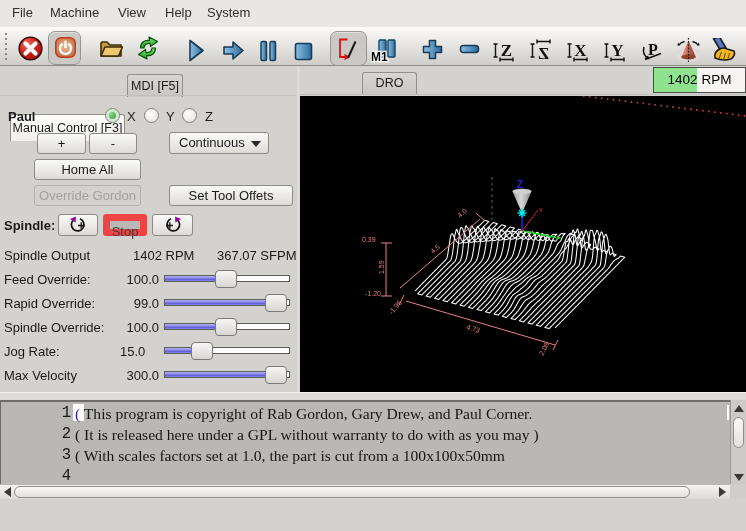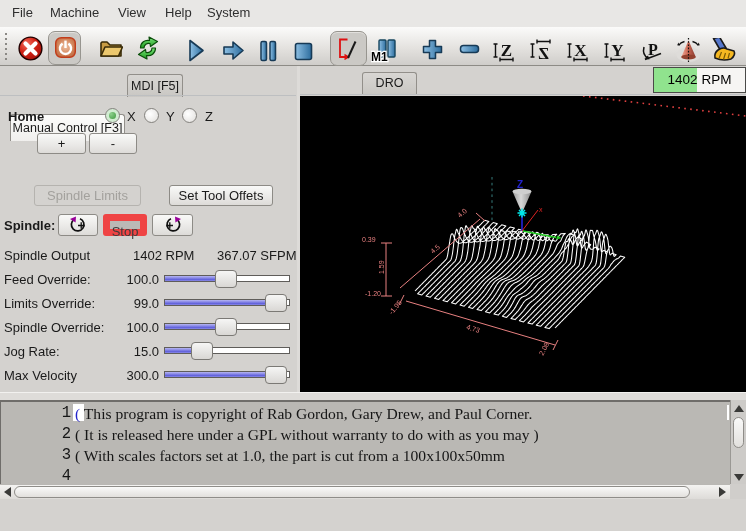--- a/index.html
+++ b/index.html
@@ -201,65 +201,67 @@
 <path d="M2.5,0.5 L8.5,-1 L15,10 L9.5,12.5 Z" fill="#5577cc" transform="translate(1,0)"></path>
 <path d="M8,12 Q13,8.5 17,11 L24,13 Q26,17 21,21 Q13,23.5 5,20 Q4,15 8,12 Z" fill="#f5b821"></path>
 </g>
 <path d="M9,20.5 L11.5,14 M13.5,21.5 L15.5,15 M18,20.5 L19.5,15" stroke="#7a5a05" stroke-width="1.2" fill="none"></path>
 </svg>
   </div>
 <div id="leftpanel" class="abs">
     <div class="tab on" style="left:10px;top:4px;width:115px;height:27px;line-height:26px">Manual Control [F3]</div>
 <div class="tab off" style="left:127px;top:8px;width:56px;height:23px;line-height:22px">MDI [F5]</div>
 <div class="tabline" style="left:0;top:29px;width:296px"></div>
-<div class="lbl b" style="left:8px;top:43px">Home</div>
+<div class="lbl b" style="left:8px;top:43px">Paul</div>
 <div class="radio sel" style="left:105px;top:42px">
       <div class="dot"></div>
     </div>
 <div class="radio" style="left:144px;top:42px"></div>
 <div class="radio" style="left:182px;top:42px"></div>
 <div class="lbl" style="left:127px;top:43px">X</div>
 <div class="lbl" style="left:166px;top:43px">Y</div>
 <div class="lbl" style="left:205px;top:43px">Z</div>
 <div class="btn" style="left:37px;top:67px;width:49px;height:21px;line-height:19px">+</div>
 <div class="btn" style="left:89px;top:67px;width:48px;height:21px;line-height:19px">-</div>
-<div class="btn disabled" style="left:34px;top:119px;width:107px;height:21px;line-height:19px">Spindle Limits</div>
-<div class="btn" style="left:169px;top:119px;width:104px;height:21px;line-height:19px">Set Tool Offets</div>
+<div class="btn" style="left:169px;top:66px;width:100px;height:22px;line-height:20px;text-align:left;padding-left:9px">Continuous<div class="arrowdown" style="right:7px;top:8px"></div></div>
+<div class="btn" style="left:34px;top:93px;width:107px;height:21px;line-height:19px">Home All</div>
+<div class="btn disabled" style="left:34px;top:119px;width:107px;height:21px;line-height:19px">Override Gordon</div>
+<div class="btn" style="left:169px;top:119px;width:124px;height:21px;line-height:19px">Set Tool Offets</div>
 <div class="lbl b" style="left:4px;top:152px">Spindle:</div>
 <div class="btn" style="left:58px;top:148px;width:40px;height:22px"><svg width="24" height="19" viewBox="0 0 24 19" style="margin-top:1px">
         <path d="M8.2,3.4 A6.3,6.3 0 1,0 14,2.8" stroke="#111" stroke-width="1.7" fill="none"></path>
         <path d="M12,9.5 h6.5 M15.2,6.3 v6.4" stroke="#111" stroke-width="1.3"></path>
         <path d="M10,0.5 l-6,2.6 5.6,3.4 z" fill="#990099"></path>
       </svg></div>
 <div class="btn pressed" style="left:103px;top:148px;width:44px;height:22px;line-height:21px;color:#3c3c3c">Stop</div>
 <div class="btn" style="left:152px;top:148px;width:41px;height:22px"><svg width="24" height="19" viewBox="0 0 24 19" style="margin-top:1px">
         <path d="M15.8,3.4 A6.3,6.3 0 1,1 10,2.8" stroke="#111" stroke-width="1.7" fill="none"></path>
         <path d="M5.5,9.5 h6.5 M8.8,6.3 v6.4" stroke="#111" stroke-width="1.3"></path>
         <path d="M14,0.5 l6,2.6 -5.6,3.4 z" fill="#990099"></path>
       </svg></div>
 <div class="lbl" style="left:4px;top:182px">Spindle Output</div>
 <div class="lbl" style="left:133px;top:182px">1402 RPM</div>
 <div class="lbl" style="left:217px;top:182px">367.07 SFPM</div>
 <div class="lbl" style="left:4px;top:206px">Feed Override:</div>
 <div class="lbl" style="left:120px;top:206px;width:39px;text-align:right">100.0</div>
 <div class="slider-trough" style="left:164px;top:209px;width:126px"></div>
 <div class="slider-fill" style="left:165px;top:210px;width:61px"></div>
 <div class="slider-handle" style="left:215px;top:204px"></div>
-<div class="lbl" style="left:4px;top:230px">Limits Override:</div>
+<div class="lbl" style="left:4px;top:230px">Rapid Override:</div>
 <div class="lbl" style="left:120px;top:230px;width:39px;text-align:right">99.0</div>
 <div class="slider-trough" style="left:164px;top:233px;width:126px"></div>
 <div class="slider-fill" style="left:165px;top:234px;width:111px"></div>
 <div class="slider-handle" style="left:265px;top:228px"></div>
 <div class="lbl" style="left:4px;top:254px">Spindle Override:</div>
 <div class="lbl" style="left:120px;top:254px;width:39px;text-align:right">100.0</div>
 <div class="slider-trough" style="left:164px;top:257px;width:126px"></div>
 <div class="slider-fill" style="left:165px;top:258px;width:61px"></div>
 <div class="slider-handle" style="left:215px;top:252px"></div>
 <div class="lbl" style="left:4px;top:278px">Jog Rate:</div>
-<div class="lbl" style="left:120px;top:278px;width:39px;text-align:right">15.0</div>
+<div class="lbl" style="left:120px;top:278px;width:39px;">15.0</div>
 <div class="slider-trough" style="left:164px;top:281px;width:126px"></div>
 <div class="slider-fill" style="left:165px;top:282px;width:37px"></div>
 <div class="slider-handle" style="left:191px;top:276px"></div>
 <div class="lbl" style="left:4px;top:302px">Max Velocity</div>
 <div class="lbl" style="left:120px;top:302px;width:39px;text-align:right">300.0</div>
 <div class="slider-trough" style="left:164px;top:305px;width:126px"></div>
 <div class="slider-fill" style="left:165px;top:306px;width:111px"></div>
 <div class="slider-handle" style="left:265px;top:300px"></div>
   </div>
 <div class="abs" style="left:297px;top:66px;width:3px;height:326px;background:#dddbd8"></div>

